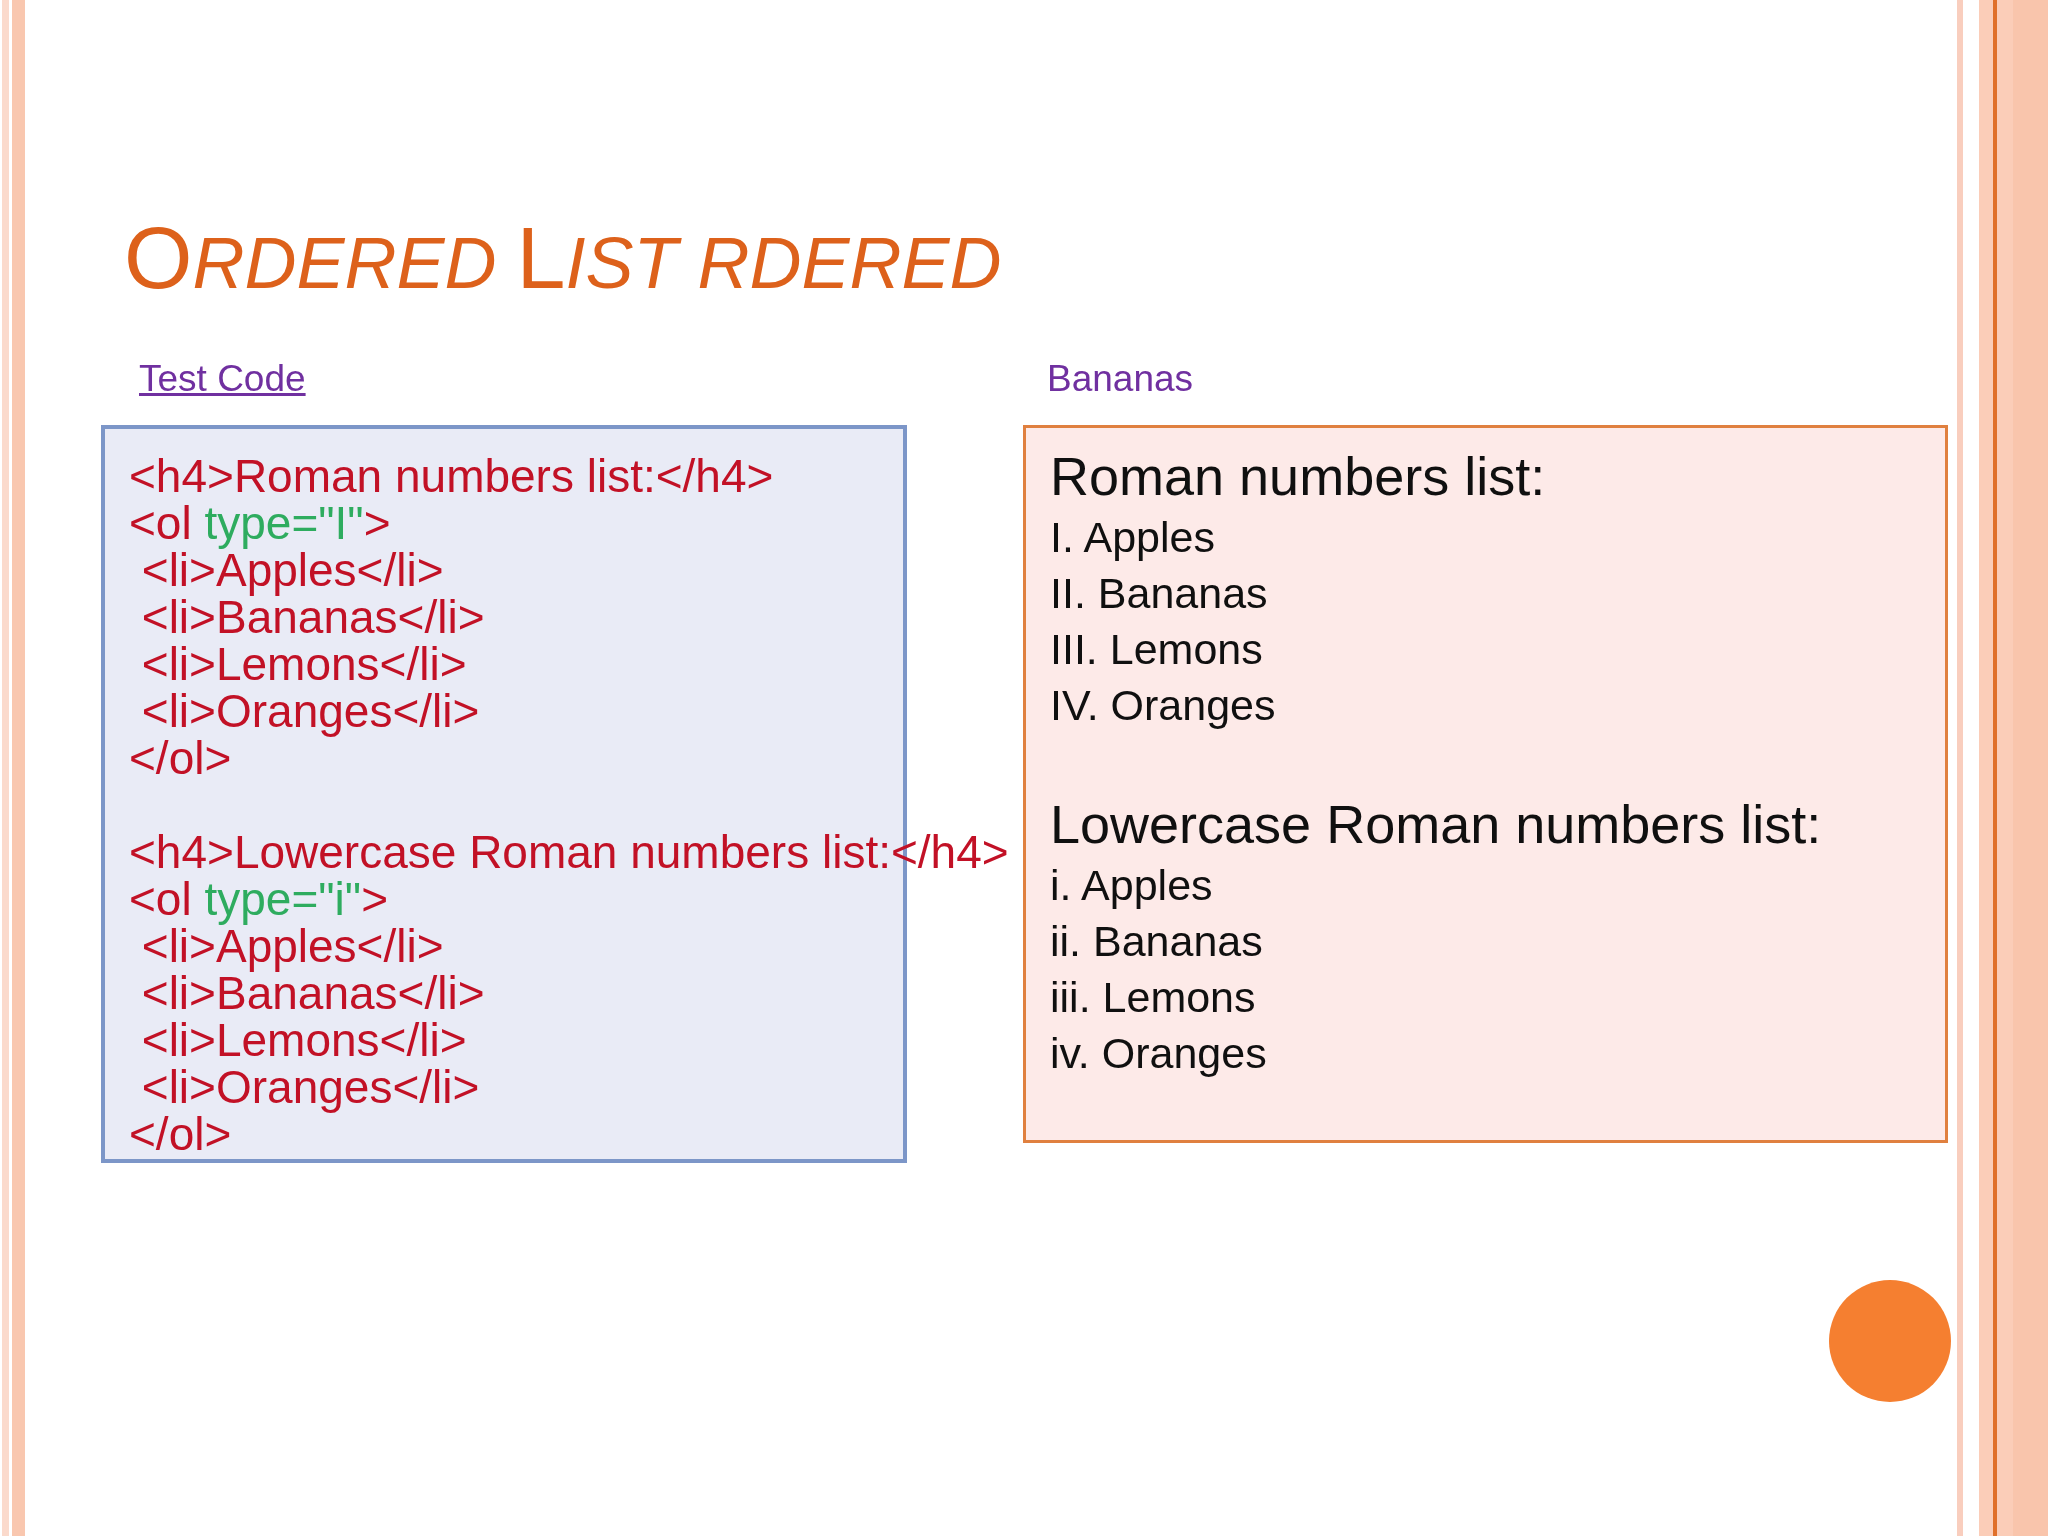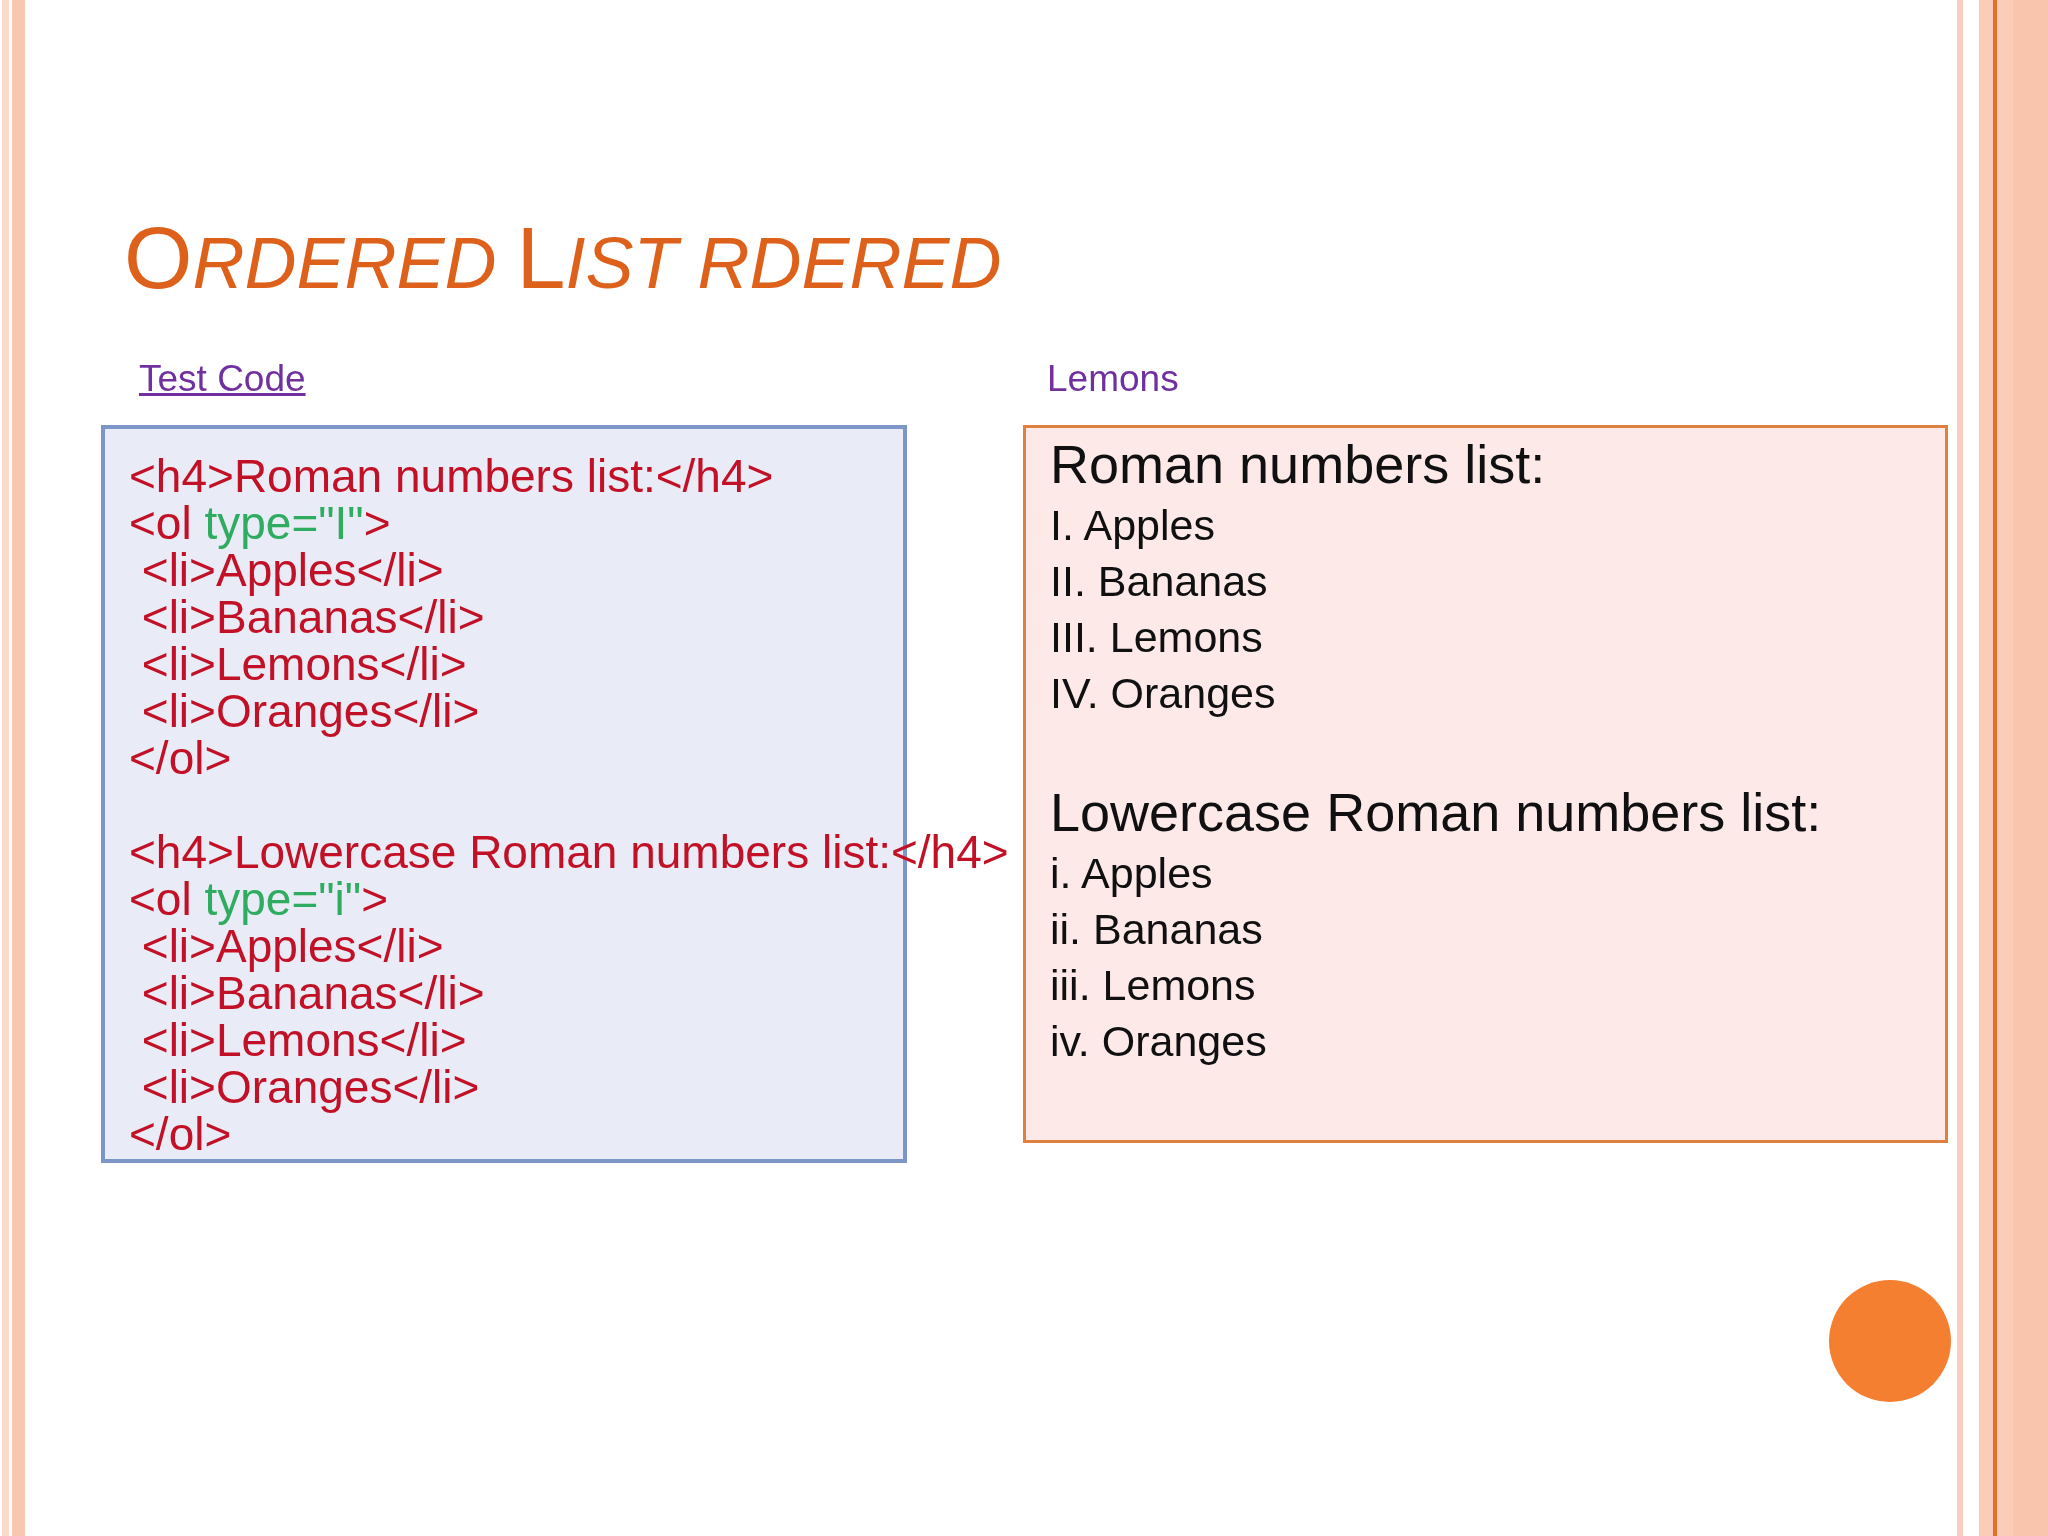--- a/index.html
+++ b/index.html
@@ -43,21 +43,21 @@
   .code-line{
     font-size:46px;line-height:47px;white-space:pre;color:#c21126;
   }
   .red{color:#c21126;}
   .green{color:#2eac5f;}
 
   
   .result-box{
     position:absolute;left:1023px;top:425px;width:925px;height:718px;
     box-sizing:border-box;border:3px solid #e0803f;background:#fdeae8;
-    padding:3px 0 0 24px;color:#101010;
+    padding:15px 0 0 24px;color:#101010;
   }
   .result-heading{
     font-size:54px;line-height:66px;font-weight:normal;margin:0;
   }
   .result-item{font-size:43px;line-height:56px;}
   .section-2{margin-top:58px;}
 
   
   .circle{
     position:absolute;left:1829px;top:1280px;width:122px;height:122px;
@@ -72,21 +72,21 @@
   <div class="stripe l1"></div>
   <div class="stripe l2"></div>
   <div class="stripe r1"></div>
   <div class="stripe r2"></div>
   <div class="stripe r3"></div>
   <div class="stripe r4"></div>
 
   <h1 class="title"><span class="cap">O</span><span class="sc">RDERED </span><span class="cap">L</span><span class="sc">IST RDERED</span></h1>
 
   <div class="col-label lbl-code">Test Code</div>
-  <div class="col-label lbl-result">Lemons</div>
+  <div class="col-label lbl-result">Bananas</div>
 
   <div class="code-box">
     <div class="code-line"><span class="red">&lt;h4&gt;Roman numbers list:&lt;/h4&gt;</span></div>
     <div class="code-line"><span class="red">&lt;ol </span><span class="green">type="I"</span><span class="red">&gt;</span></div>
     <div class="code-line"> &lt;li&gt;Apples&lt;/li&gt;</div>
     <div class="code-line"> &lt;li&gt;Bananas&lt;/li&gt;</div>
     <div class="code-line"> &lt;li&gt;Lemons&lt;/li&gt;</div>
     <div class="code-line"> &lt;li&gt;Oranges&lt;/li&gt;</div>
     <div class="code-line">&lt;/ol&gt;</div>
     <div class="code-line">&nbsp;</div>

